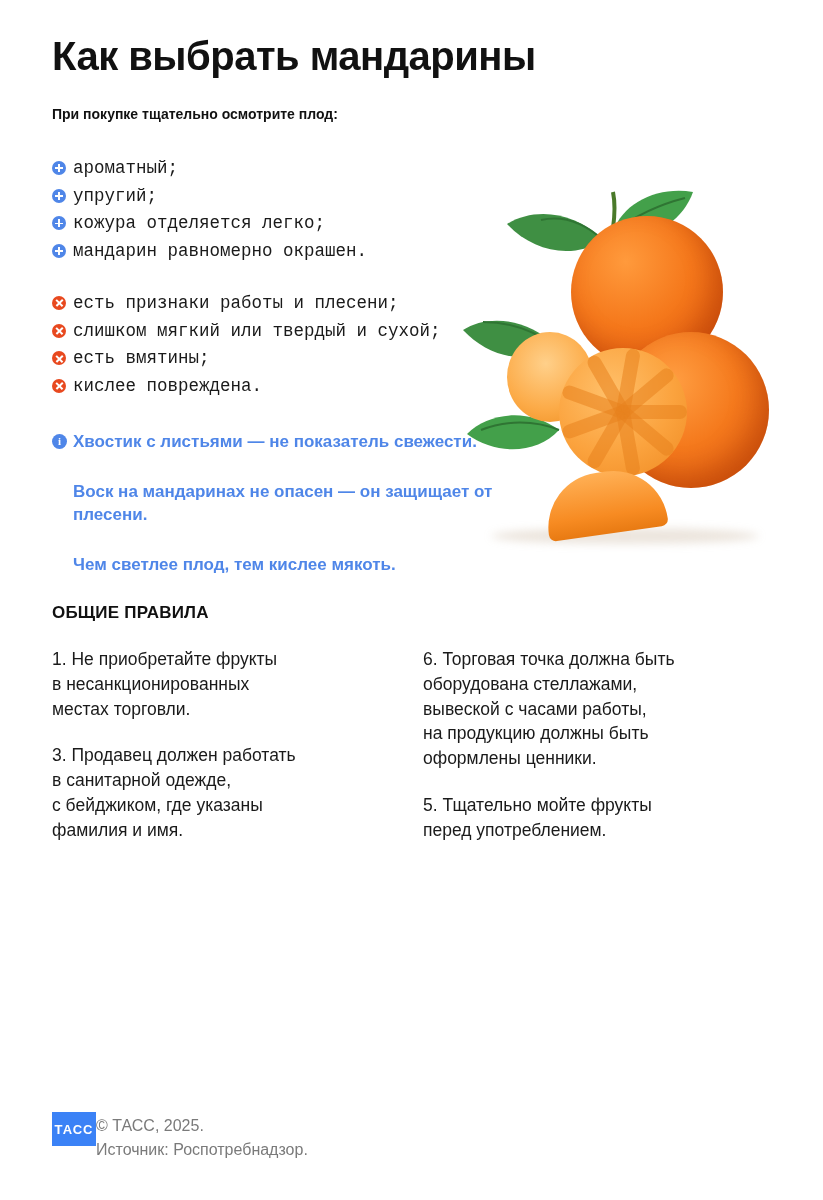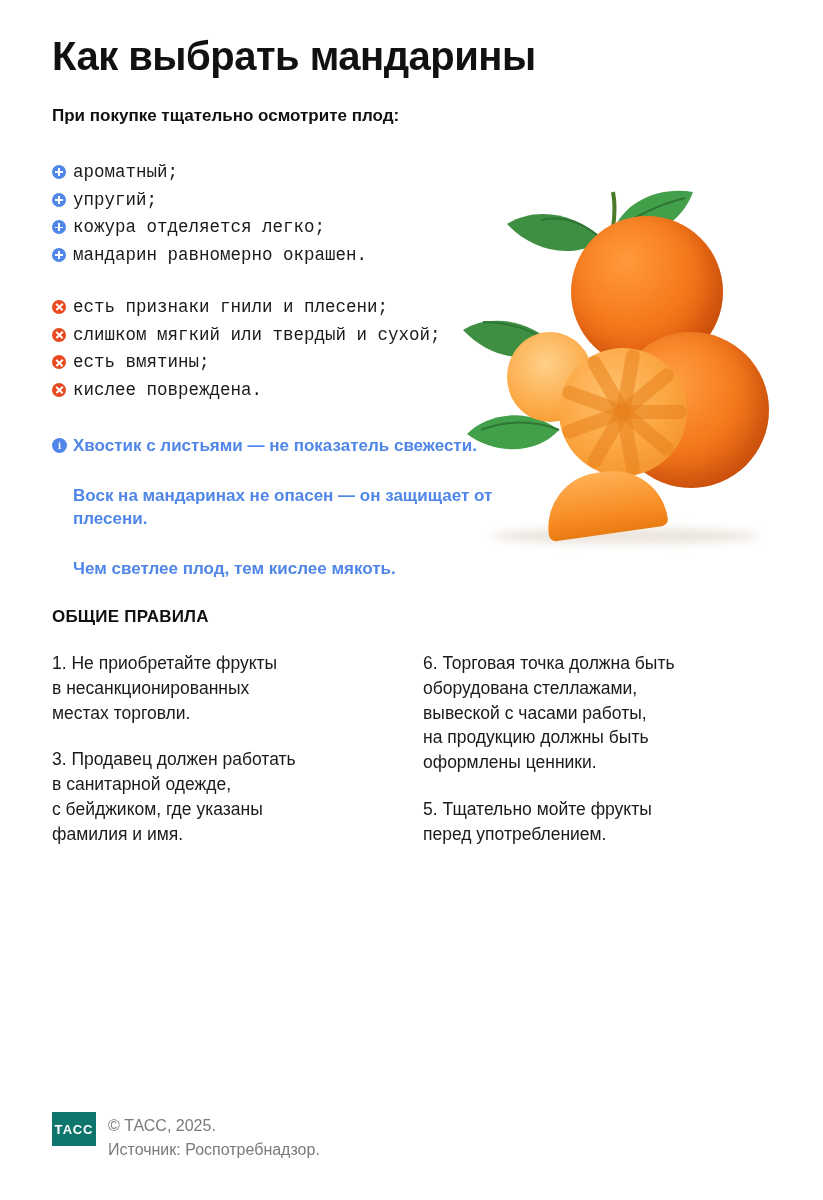--- a/index.html
+++ b/index.html
@@ -24,21 +24,21 @@
   }
   .title {
     font-size: 40px;
     font-weight: bold;
     letter-spacing: -0.5px;
     color: #111111;
     margin: 0 0 28px 0;
     line-height: 1.1;
   }
   .subtitle {
-    font-size: 17px;
+    font-size: 14px;
     font-weight: bold;
     color: #111111;
     margin: 0 0 34px 0;
   }
   .list {
     list-style: none;
     margin: 0;
     padding: 0;
     font-family: Liberation Mono, monospace;
   }
@@ -147,29 +147,28 @@
   .footer {
     position: absolute;
     left: 52px;
     bottom: 38px;
     display: flex;
     align-items: flex-start;
   }
   .tass-logo {
     width: 44px;
     height: 34px;
-    background: #0f766e;
+    background: #3b82f6;
     color: #ffffff;
     font-size: 13px;
     font-weight: bold;
     letter-spacing: 1px;
     display: flex;
     align-items: center;
     justify-content: center;
-    margin-right: 12px;
   }
   .credits {
     font-size: 16px;
     line-height: 1.5;
     color: #7a7a7a;
     padding-top: 2px;
   }
   
   .illustration {
     position: absolute;
@@ -272,21 +271,21 @@
     </li>
     <li>
       <span class="marker plus"></span>
       <span>мандарин равномерно окрашен.</span>
     </li>
   </ul>
 
   <ul class="list block-cross">
     <li>
       <span class="marker cross"></span>
-      <span>есть признаки гнили и плесени;</span>
+      <span>есть признаки работы и плесени;</span>
     </li>
     <li>
       <span class="marker cross"></span>
       <span>слишком мягкий или твердый и сухой;</span>
     </li>
     <li>
       <span class="marker cross"></span>
       <span>есть вмятины;</span>
     </li>
     <li>

